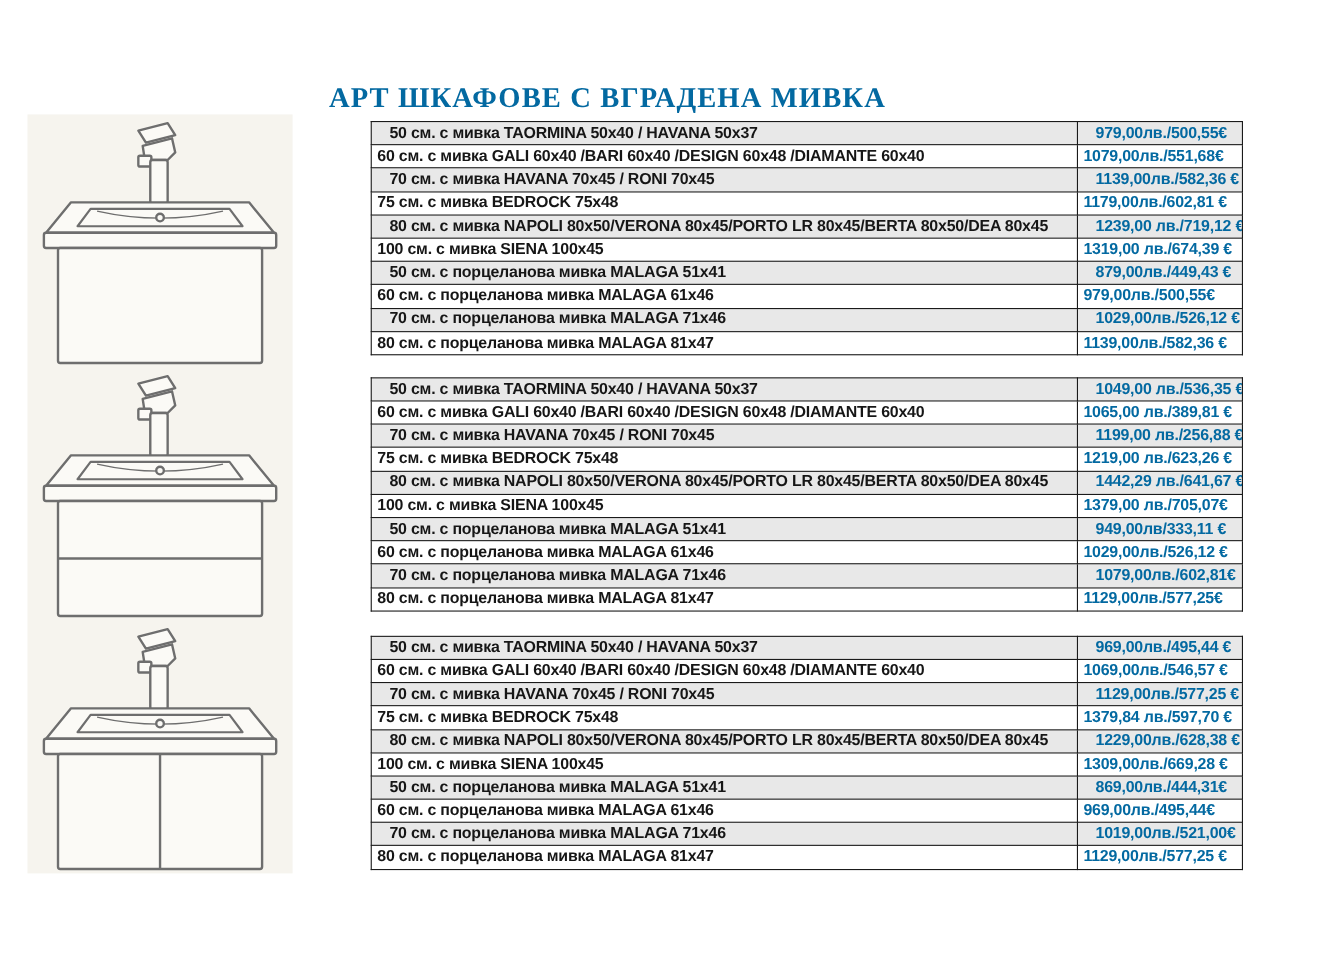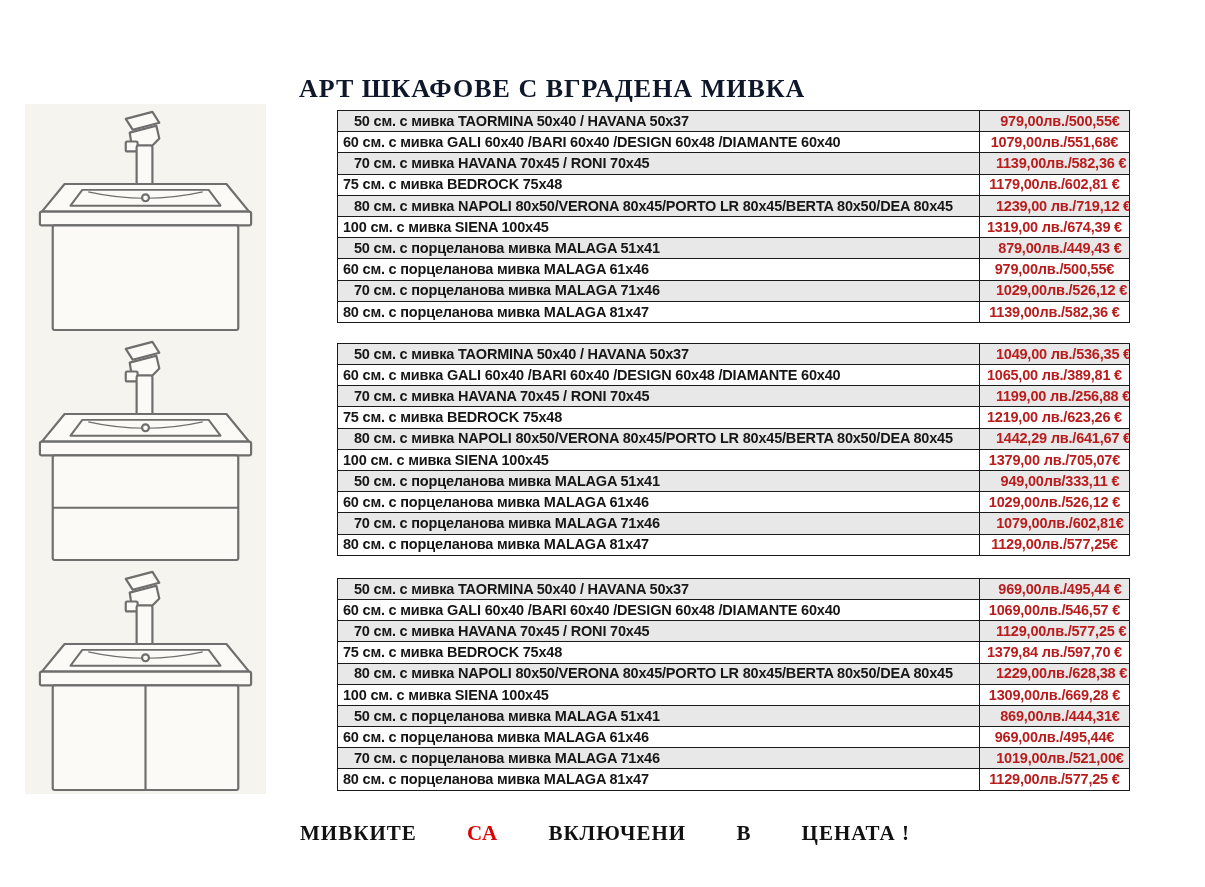--- a/index.html
+++ b/index.html
@@ -12,39 +12,39 @@
     position:absolute; left:25px; top:104px; width:241px; height:690px;
     background:#f6f4ee; display:flex; flex-direction:column;
     justify-content:space-between; align-items:center; padding:2px 0;
   }
   .illust-panel svg { display:block; }
 
   
   .page-title {
     position:absolute; left:299px; top:74px;
     font-family:"Liberation Serif", serif; font-weight:bold;
-    font-size:26px; color:#0f172a; letter-spacing:1px; white-space:nowrap;
+    font-size:26px; color:#0369a1; letter-spacing:1px; white-space:nowrap;
   }
 
   
   .tables-wrap { position:absolute; left:337px; top:110px; width:793px; }
   table.price-table {
     width:793px; border-collapse:collapse; table-layout:fixed;
     border:1px solid #1a1a1a;
   }
   table.price-table + table.price-table { margin-top:0; }
   #table-1 { margin-top:20px; }
   #table-2 { margin-top:22px; }
   .price-table td {
     border:1px solid #1a1a1a; height:21.2px; padding:0 5px;
     font-weight:bold; font-size:14.5px; letter-spacing:-0.2px;
     white-space:nowrap; overflow:hidden; vertical-align:middle; line-height:1;
   }
   .price-table td.desc  { width:633px; color:#161616; text-align:left; }
-  .price-table td.price { width:148px; color:#b91c1c; text-align:center; }
+  .price-table td.price { width:148px; color:#0369a1; text-align:left; }
   .price-table tr.alt td { background:#e8e8e8;padding-left:16px; }
 
   
   .footer-note {
     position:absolute; left:300px; top:821px; width:610px;
     display:flex; justify-content:space-between;
     font-family:"Liberation Serif", serif; font-weight:bold;
     font-size:21px; color:#111; letter-spacing:1px;
   }
   .footer-note .red { color:#dd0000; }
@@ -252,21 +252,14 @@
             <td class="price">1019,00лв./521,00€</td>
           </tr>
           <tr>
             <td class="desc">80 см. с порцеланова мивка MALAGA 81x47</td>
             <td class="price">1129,00лв./577,25 €</td>
           </tr>
         </tbody>
       </table>
   </div>
 
-  <div class="footer-note">
-    <span>МИВКИТЕ</span>
-    <span class="red">СА</span>
-    <span>ВКЛЮЧЕНИ</span>
-    <span>В</span>
-    <span>ЦЕНАТА !</span>
-  </div>
 
 </div>
 
 </body></html>

